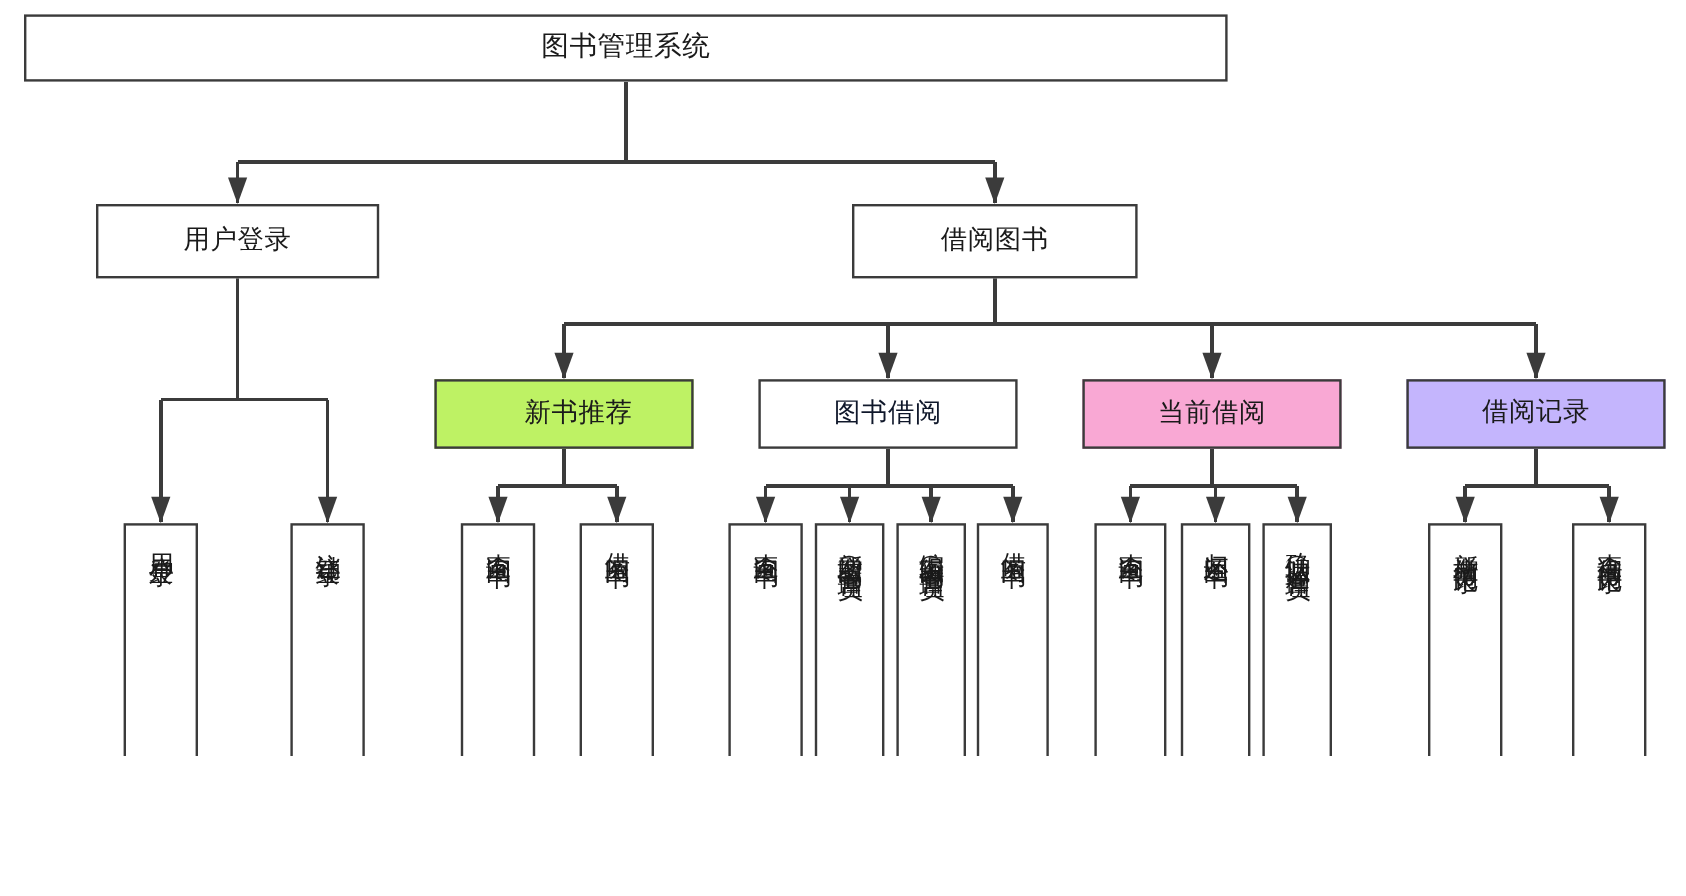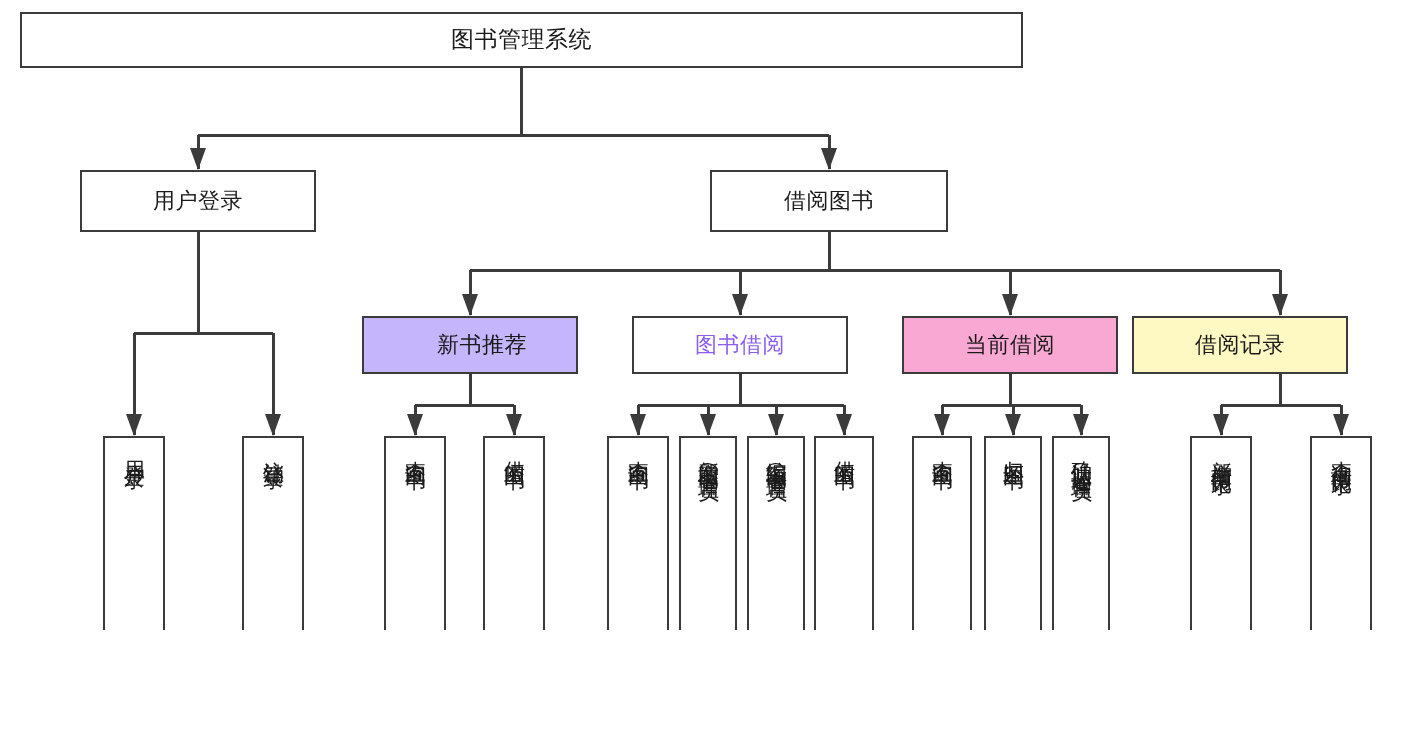--- a/index.html
+++ b/index.html
@@ -134,30 +134,30 @@
   <div id="nodes-layer">
       <div class="node horiz root" style="left: 20px; top: 12px; width: 1003px; height: 56px; border-color: rgb(59, 59, 59); background: rgb(255, 255, 255); color: rgb(26, 26, 26);">
         <span class="label">图书管理系统</span>
       </div>
       <div class="node horiz" style="left: 80px; top: 170px; width: 236px; height: 62px; border-color: rgb(59, 59, 59); background: rgb(255, 255, 255); color: rgb(26, 26, 26);">
         <span class="label">用户登录</span>
       </div>
       <div class="node horiz" style="left: 710px; top: 170px; width: 238px; height: 62px; border-color: rgb(59, 59, 59); background: rgb(255, 255, 255); color: rgb(26, 26, 26);">
         <span class="label">借阅图书</span>
       </div>
-      <div class="node horiz" style="left: 362px; top: 316px; width: 216px; height: 58px; border-color: rgb(59, 59, 59); background: #c4b5fd; color: rgb(26, 26, 26); padding-left: 24px;">
+      <div class="node horiz" style="left: 362px; top: 316px; width: 216px; height: 58px; border-color: rgb(59, 59, 59); background: #bef264; color: rgb(26, 26, 26); padding-left: 24px;">
         <span class="label">新书推荐</span>
       </div>
-      <div class="node horiz" style="left: 632px; top: 316px; width: 216px; height: 58px; border-color: rgb(59, 59, 59); background: rgb(255, 255, 255); color: #8b5cf6;">
+      <div class="node horiz" style="left: 632px; top: 316px; width: 216px; height: 58px; border-color: rgb(59, 59, 59); background: rgb(255, 255, 255); color: #0f172a;">
         <span class="label">图书借阅</span>
       </div>
       <div class="node horiz" style="left: 902px; top: 316px; width: 216px; height: 58px; border-color: rgb(59, 59, 59); background: #f9a8d4; color: rgb(26, 26, 26);">
         <span class="label">当前借阅</span>
       </div>
-      <div class="node horiz" style="left: 1132px; top: 316px; width: 216px; height: 58px; border-color: rgb(59, 59, 59); background: #fef9c3; color: rgb(26, 26, 26);">
+      <div class="node horiz" style="left: 1172px; top: 316px; width: 216px; height: 58px; border-color: rgb(59, 59, 59); background: #c4b5fd; color: rgb(26, 26, 26); font-family: Liberation Mono, monospace;">
         <span class="label">借阅记录</span>
       </div>
       <div class="node vert" style="left: 103px; top: 436px; width: 62px; height: 299px; border-color: rgb(59, 59, 59); background: rgb(255, 255, 255); color: rgb(26, 26, 26);">
         <span class="label">用户登录</span>
       </div>
       <div class="node vert" style="left: 242px; top: 436px; width: 62px; height: 299px; border-color: rgb(59, 59, 59); background: rgb(255, 255, 255); color: rgb(26, 26, 26);">
         <span class="label">注销登录</span>
       </div>
       <div class="node vert" style="left: 384px; top: 436px; width: 62px; height: 299px; border-color: rgb(59, 59, 59); background: rgb(255, 255, 255); color: rgb(26, 26, 26);">
         <span class="label">查询图书</span>

